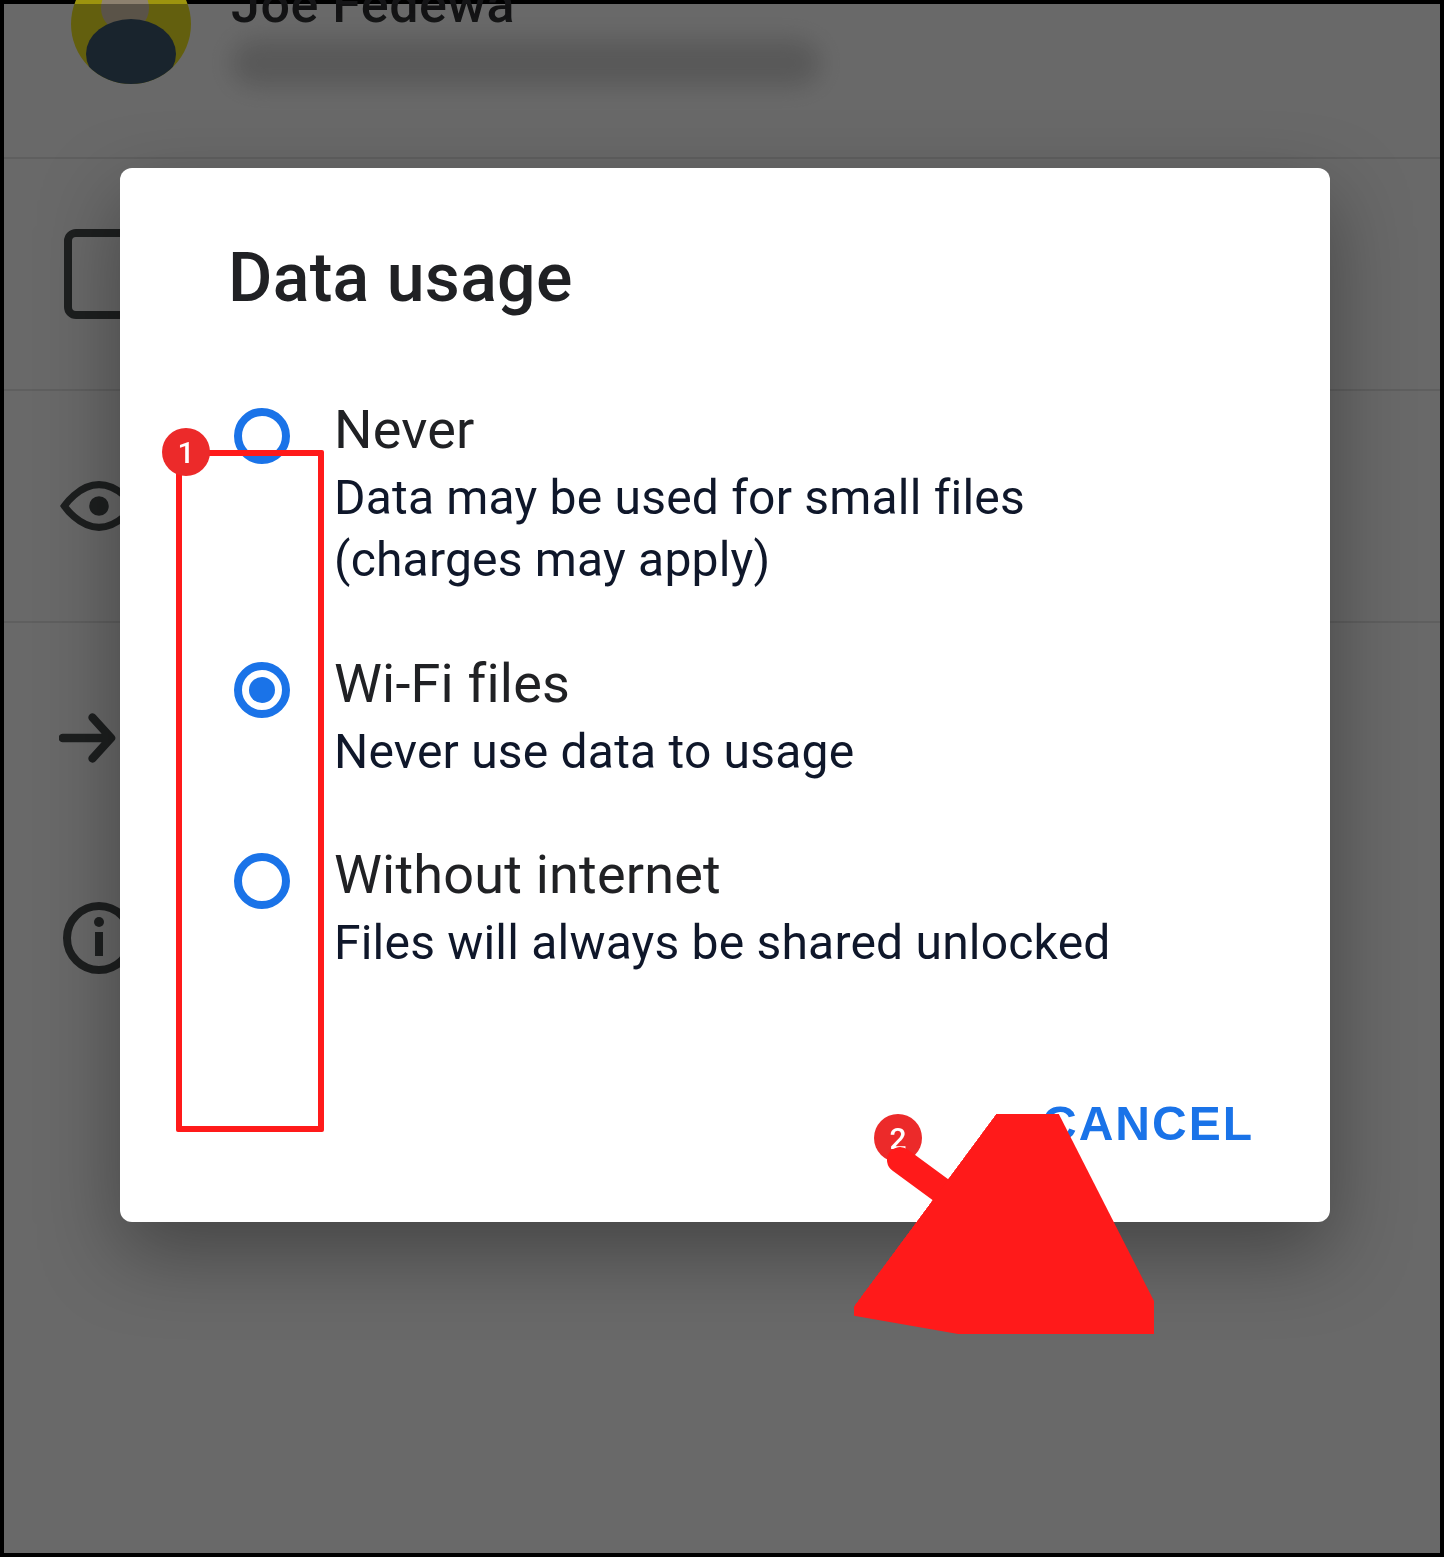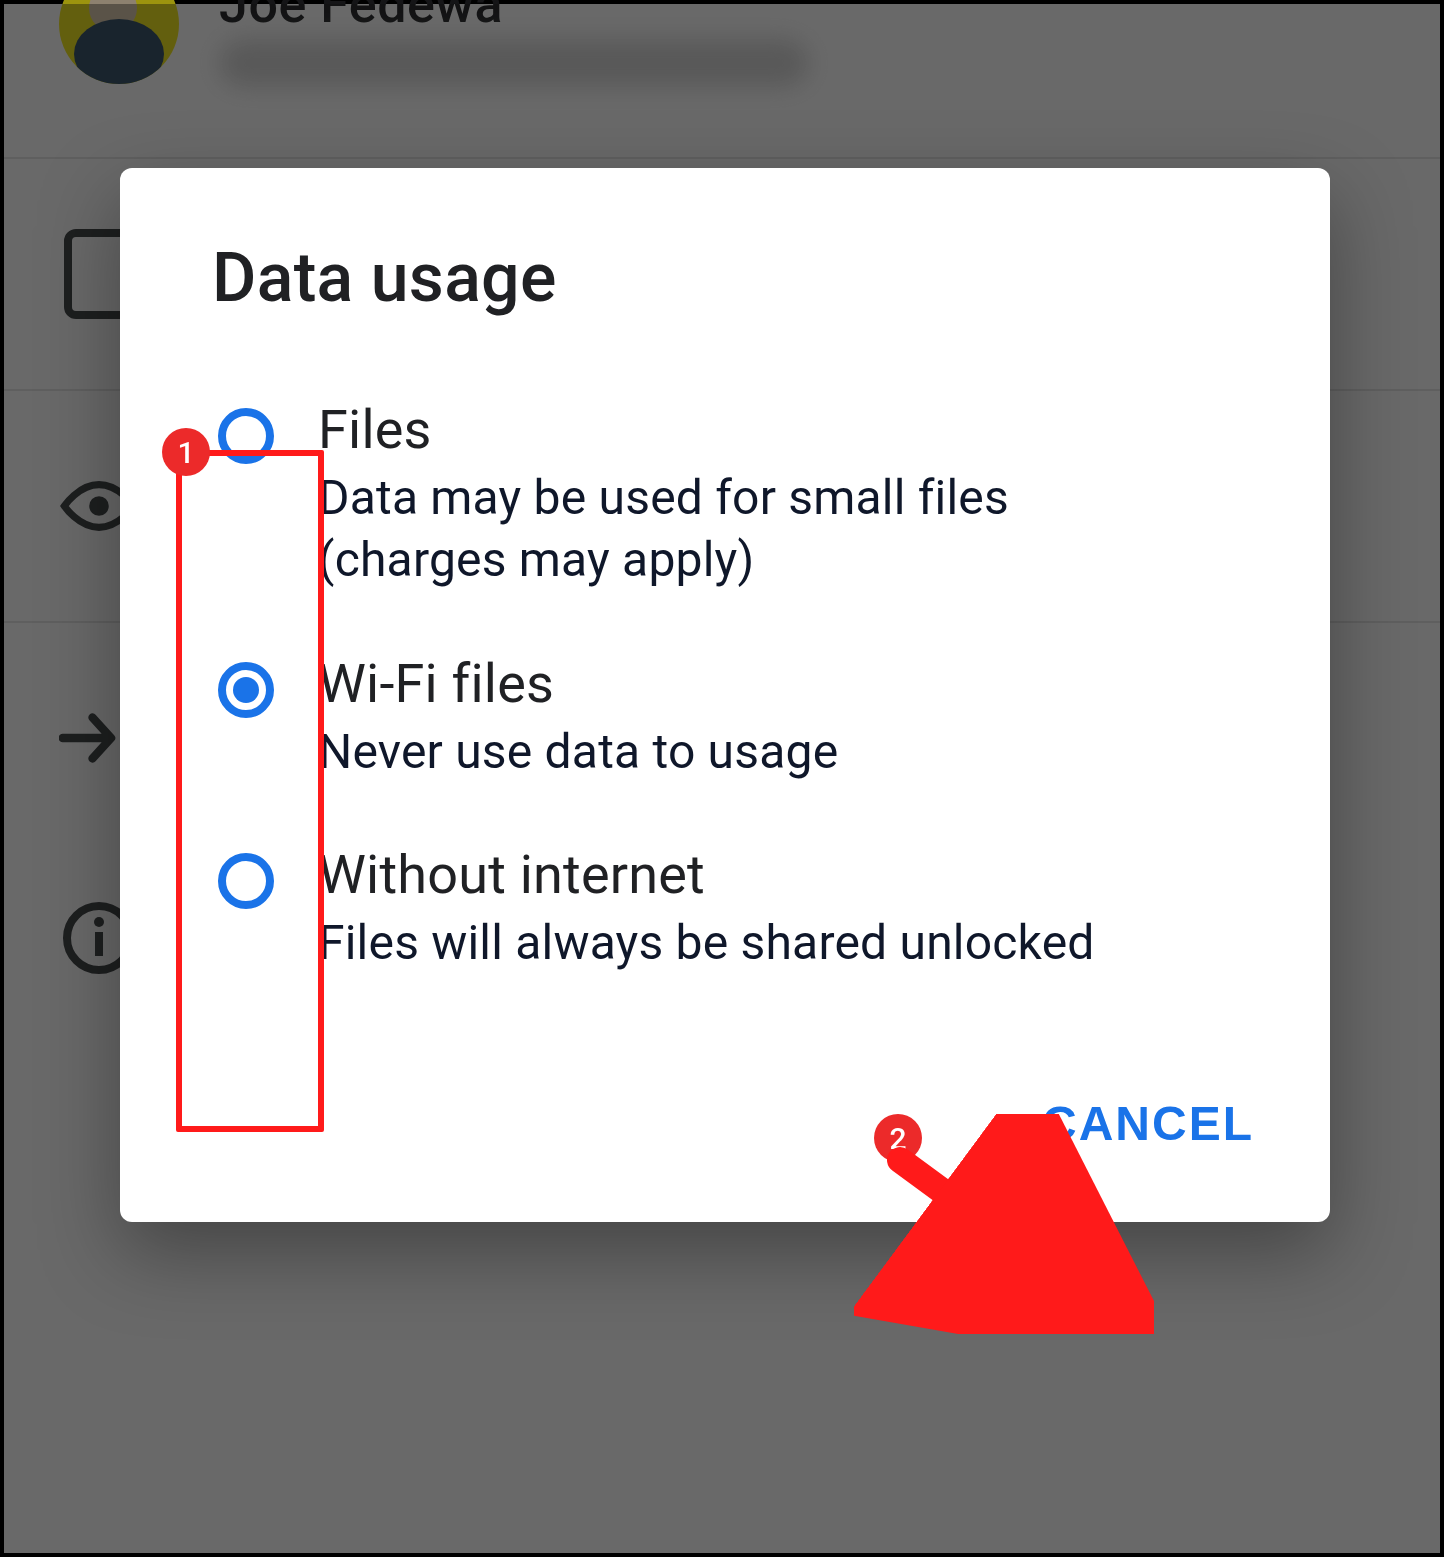--- a/index.html
+++ b/index.html
@@ -27,20 +27,21 @@
     z-index: 0;
     background: #ffffff;
     display: flex;
     flex-direction: column;
   }
   .bg-account {
     display: flex;
     align-items: flex-start;
     gap: 40px;
     padding: 0 55px 70px 55px;
+    margin-left: 12px;
   }
   .avatar {
     width: 120px;
     height: 120px;
     border-radius: 60px;
     background: #f3e500;
     position: relative;
     margin-top: -40px;
     overflow: hidden;
   }
@@ -101,21 +102,21 @@
   
   .dialog {
     position: absolute;
     left: 116px;
     top: 164px;
     width: 1210px;
     background: #fff;
     border-radius: 12px;
     box-shadow: 0 30px 80px rgba(0,0,0,.35);
     z-index: 2;
-    padding: 70px 60px 70px 60px;
+    padding: 70px 60px 70px 76px;
     box-sizing: border-box;
   }
   .dialog-title {
     font-size: 68px;
     font-weight: 500;
     color: #202124;
     margin: 0 0 80px 32px;
     letter-spacing: .3px;
   }
   .options {
@@ -263,21 +264,21 @@
   <div class="scrim"></div>
 
   <div class="dialog">
     <h1 class="dialog-title">Data usage</h1>
 
     <div class="options">
 
       <div class="option">
         <div class="radio"></div>
         <div class="option-text">
-          <div class="option-title">Files</div>
+          <div class="option-title">Never</div>
           <div class="option-sub">Data may be used for small files (charges may apply)</div>
         </div>
       </div>
 
       <div class="option">
         <div class="radio selected"></div>
         <div class="option-text">
           <div class="option-title">Wi-Fi files</div>
           <div class="option-sub">Never use data to usage</div>
         </div>

